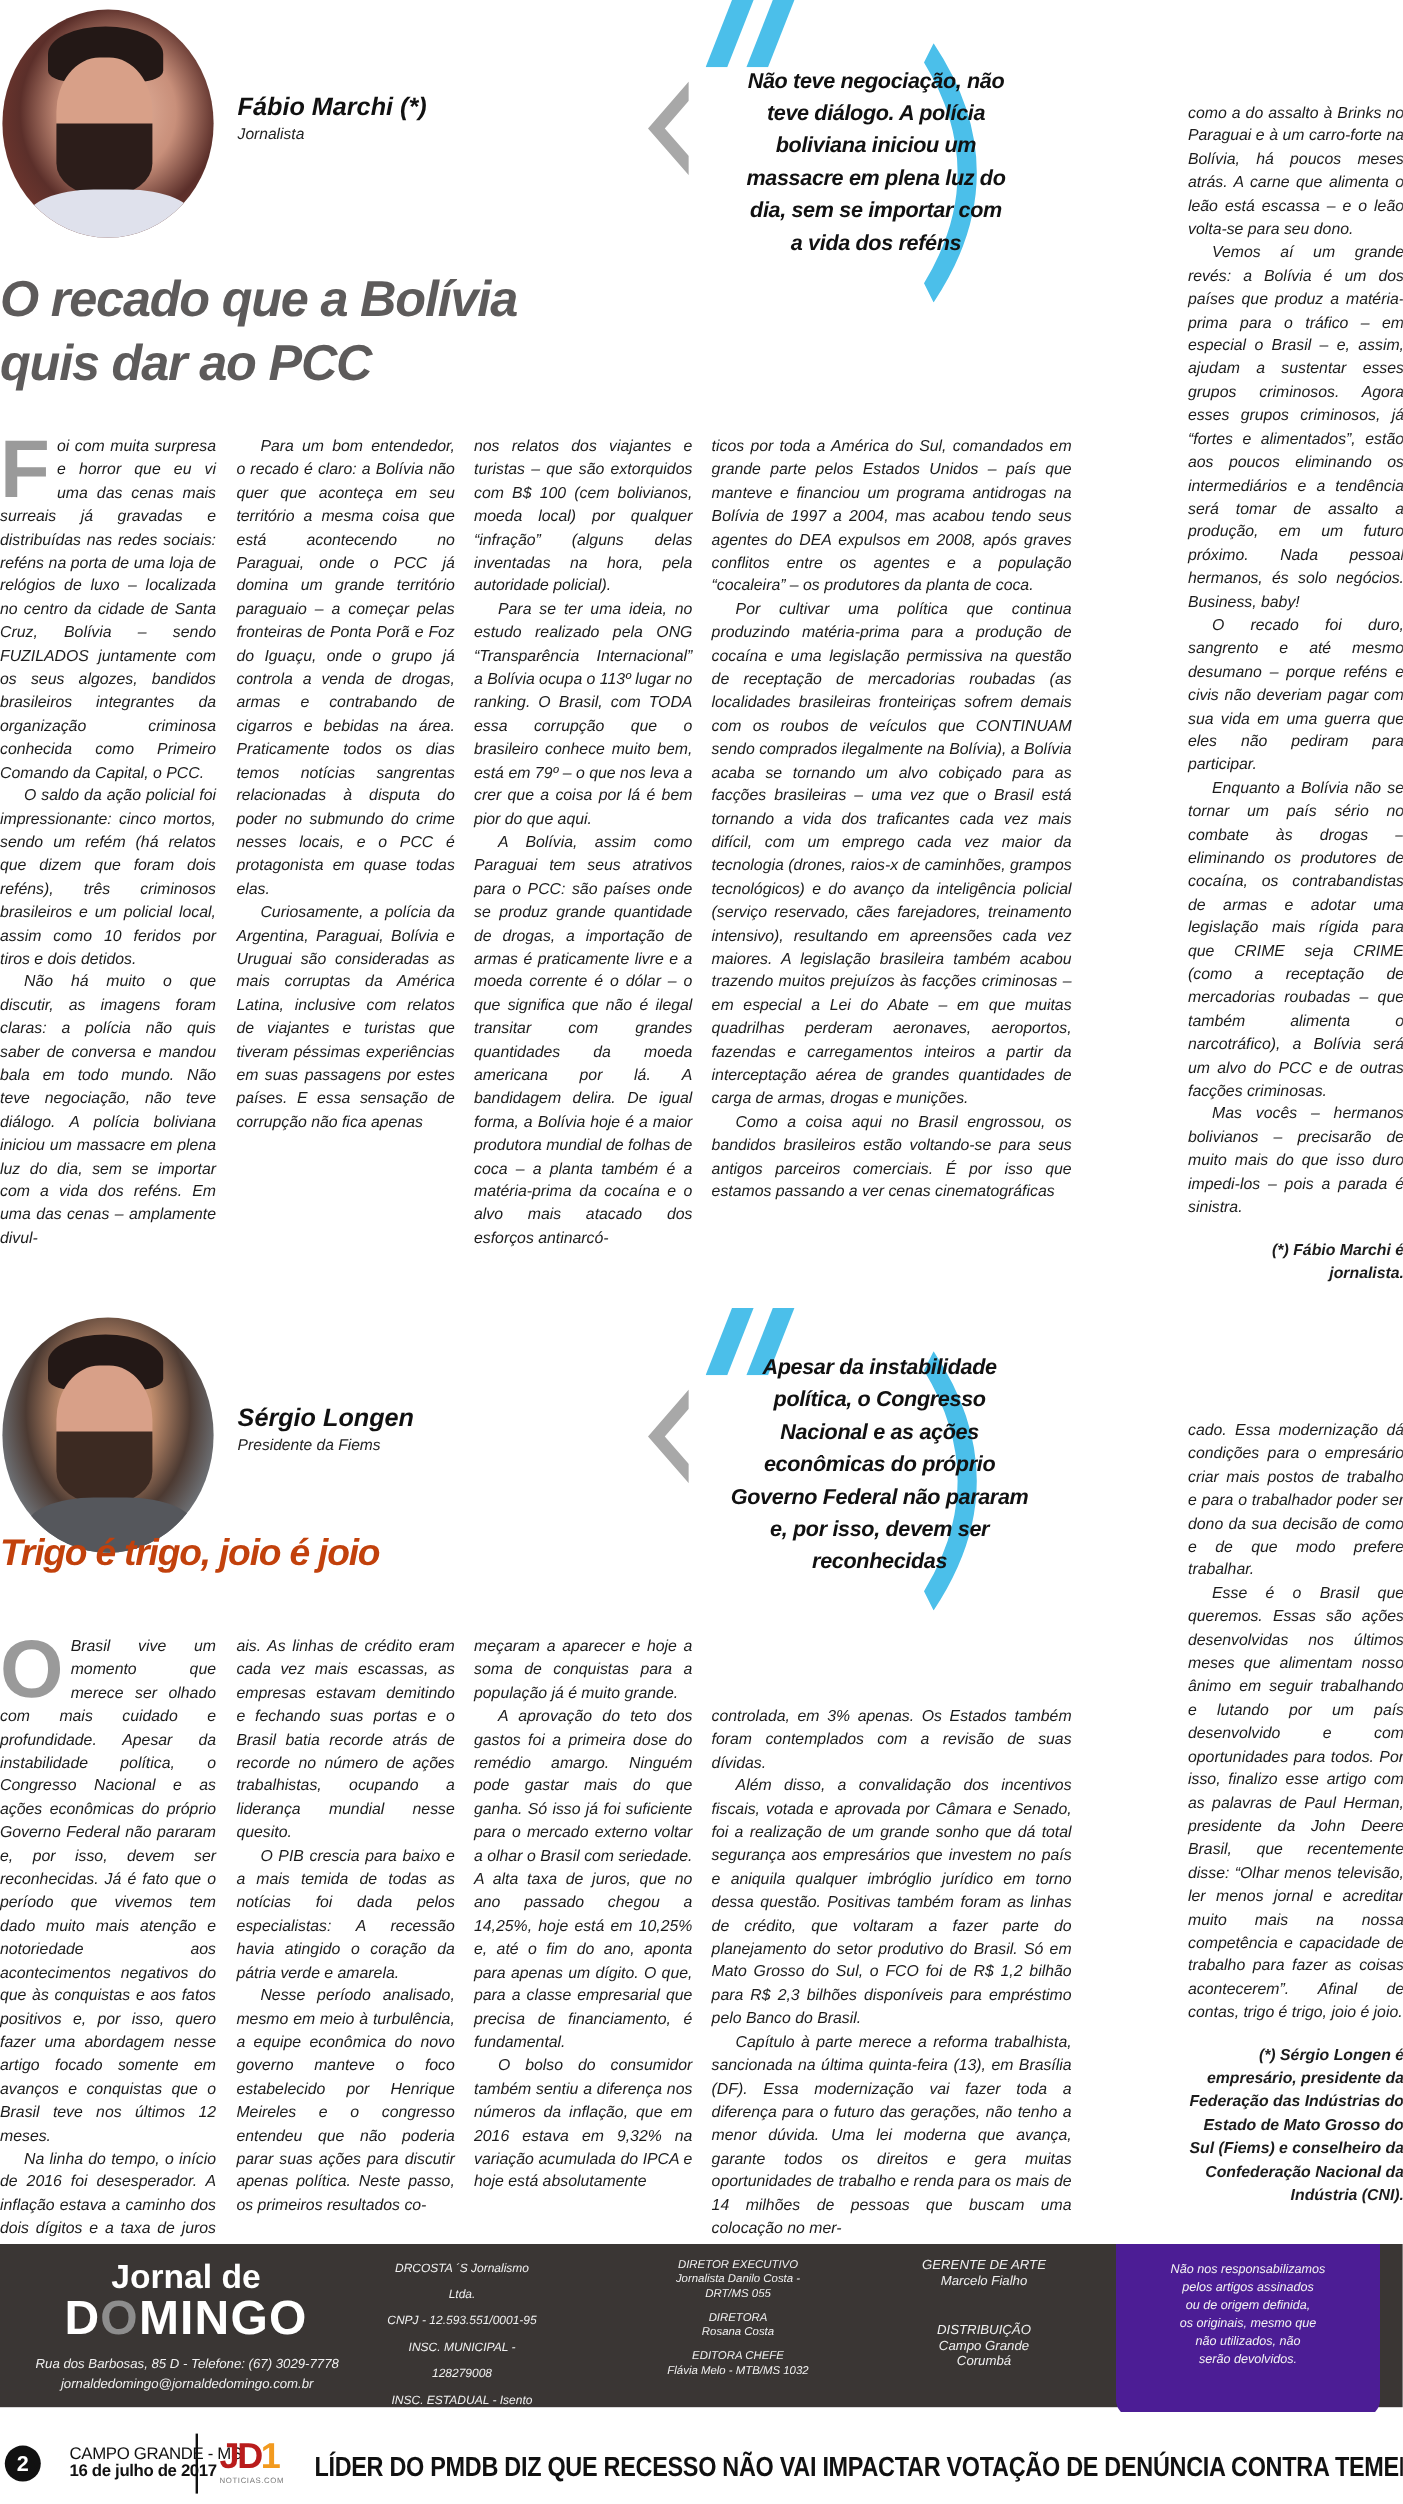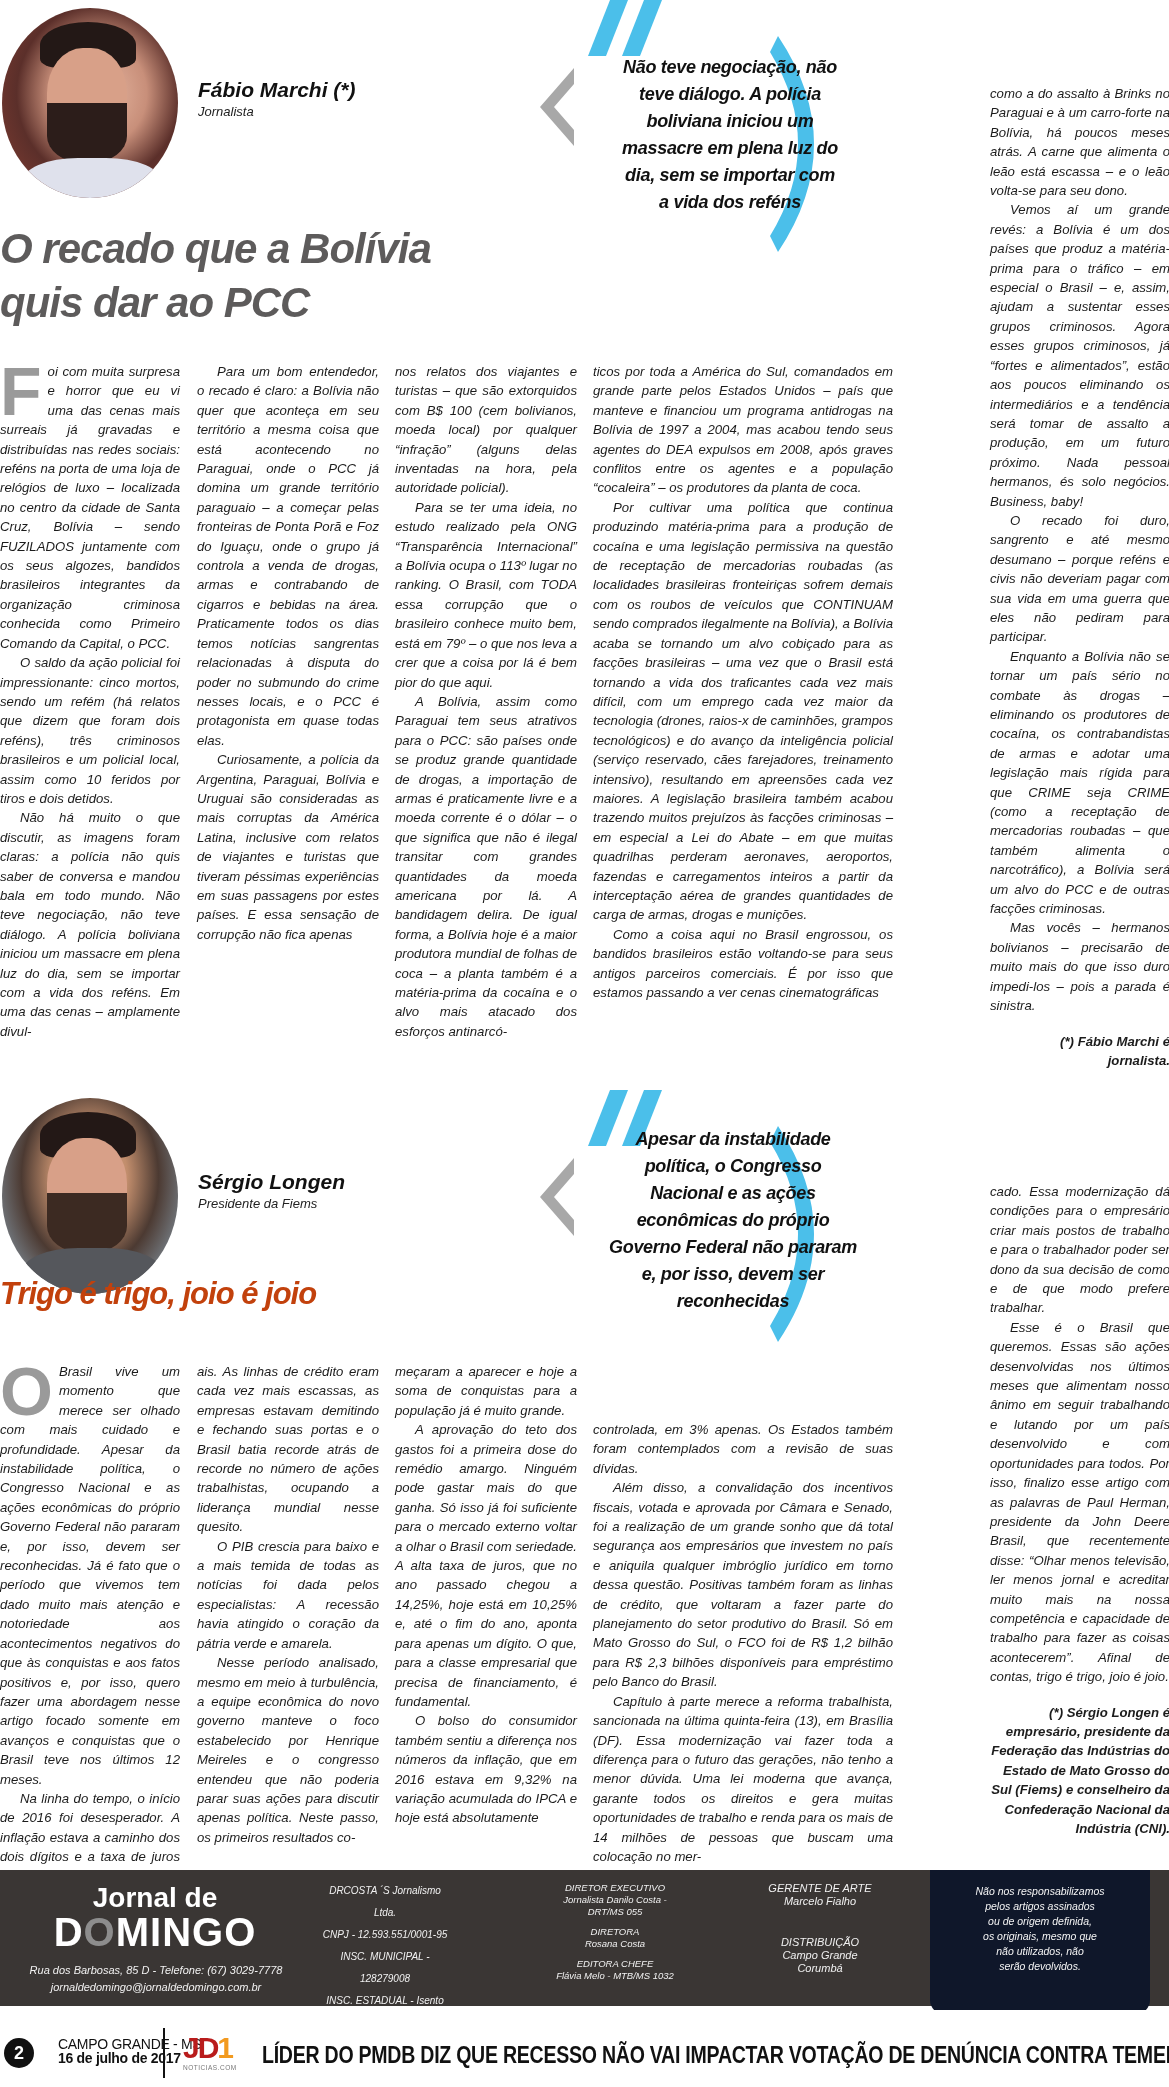--- a/index.html
+++ b/index.html
@@ -58,21 +58,21 @@
   .logo { position: absolute; left: 50px; top: 14px; width: 210px; text-align: center; }
   .logo-top { font-weight: bold; font-size: 28px; line-height: 28px; color: #fff; }
   .logo-bottom { font-weight: bold; font-size: 40px; line-height: 40px; color: #fff; letter-spacing: 1px; }
   .logo-bottom .o { color: #8d8d8d; }
   .address { position: absolute; left: 26px; top: 92px; width: 260px; text-align: center; font-style: italic; font-size: 11px; line-height: 17px; }
   .company { position: absolute; left: 320px; top: 10px; width: 130px; text-align: center; font-style: italic; font-size: 10px; line-height: 22px; }
   .staff { position: absolute; left: 545px; top: 12px; width: 140px; text-align: center; font-style: italic; font-size: 9.5px; line-height: 12px; }
   .staff .block { margin-bottom: 8px; }
   .staff-2 { position: absolute; left: 765px; top: 12px; width: 110px; text-align: center; font-style: italic; font-size: 11px; line-height: 13px; }
   .staff-2 .block { margin-bottom: 28px; }
-  .disclaimer { position: absolute; left: 930px; top: 0; width: 220px; height: 144px; background: #0f172a; border-radius: 0 0 14px 14px; text-align: center; font-style: italic; font-size: 10.5px; line-height: 15px; padding-top: 14px; color: #f4f4f4; }
+  .disclaimer { position: absolute; left: 930px; top: 0; width: 220px; height: 144px; background: #4c1d95; border-radius: 0 0 14px 14px; text-align: center; font-style: italic; font-size: 10.5px; line-height: 15px; padding-top: 14px; color: #f4f4f4; }
 
   .footer { position: absolute; left: 0; top: 2010px; width: 1169px; height: 77px; background: #fff; }
   .page-num { position: absolute; left: 4px; top: 28px; width: 30px; height: 30px; border-radius: 50%; background: #111; color: #fff; font-weight: bold; font-size: 18px; line-height: 30px; text-align: center; }
   .dateline { position: absolute; left: 58px; top: 27px; font-size: 14px; line-height: 14px; color: #111; letter-spacing: -0.3px; }
   .dateline .date { font-weight: bold; }
   .footer-divider { position: absolute; left: 163px; top: 18px; width: 2px; height: 50px; background: #111; }
   .jd1-logo { position: absolute; left: 183px; top: 22px; width: 58px; height: 46px; }
   .jd1-mark { font-weight: bold; font-size: 30px; line-height: 32px; letter-spacing: -2px; }
   .jd1-mark .jd { color: #b91c1c; }
   .jd1-mark .one { color: #f29a1f; }

